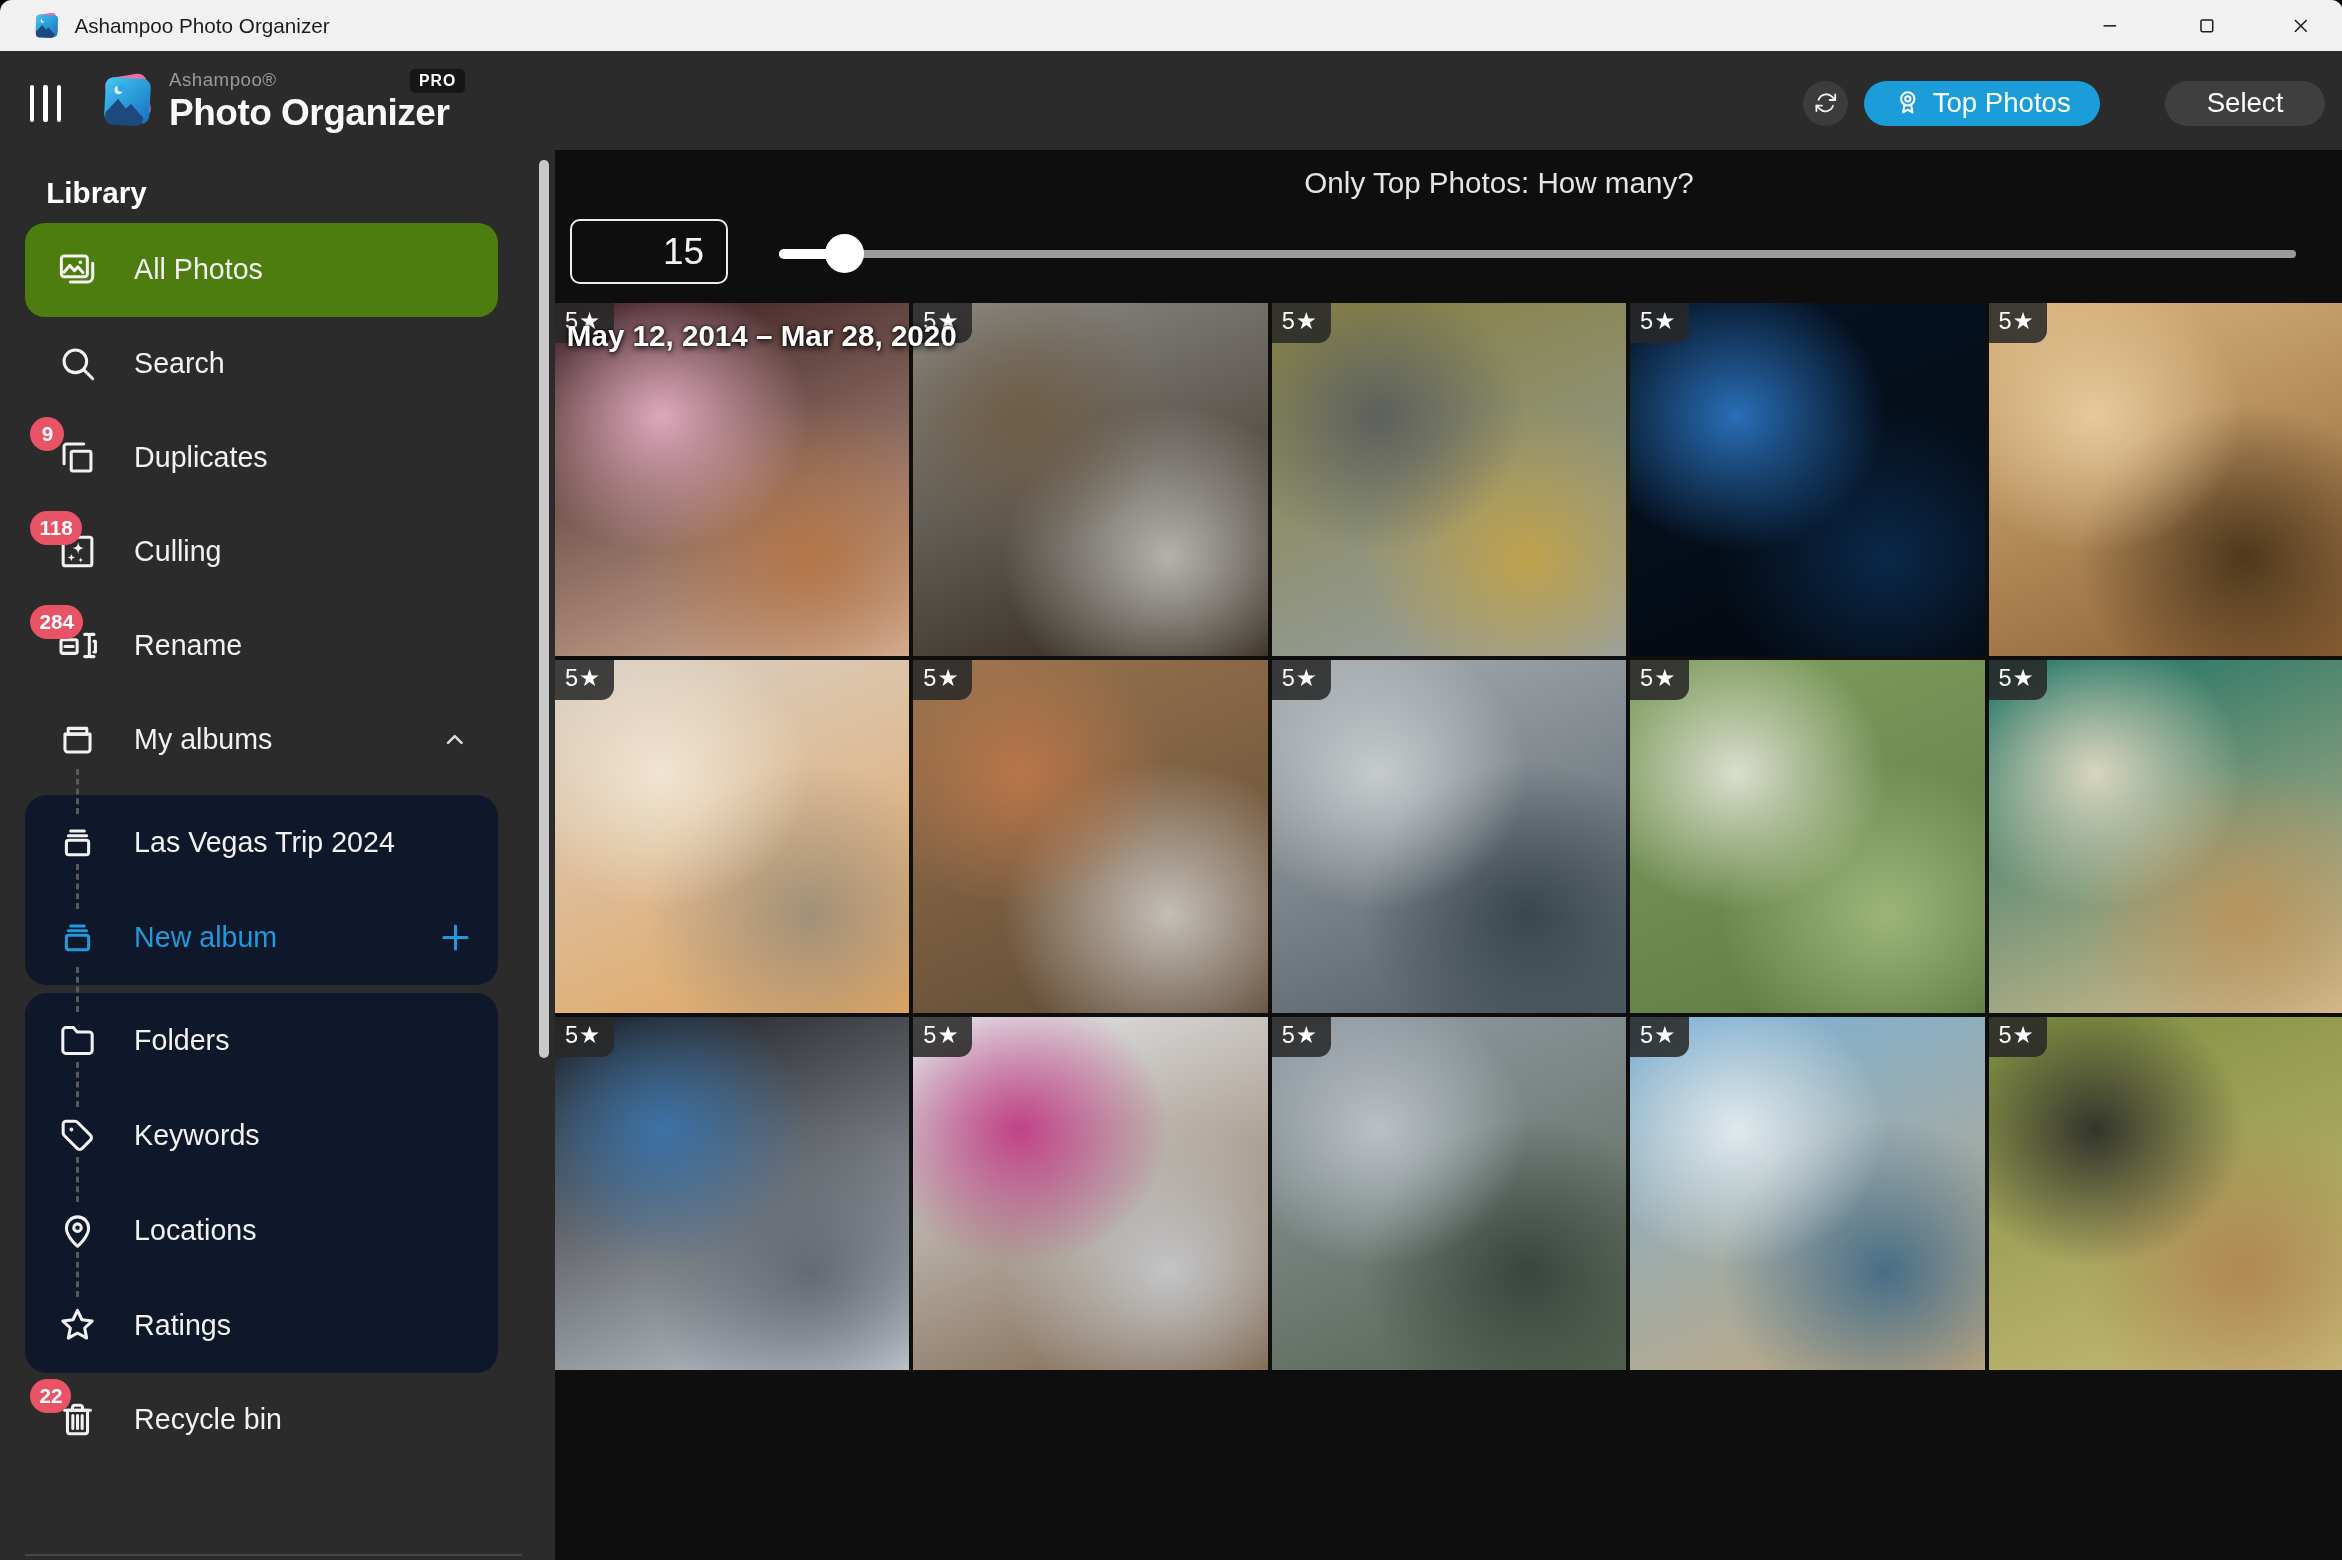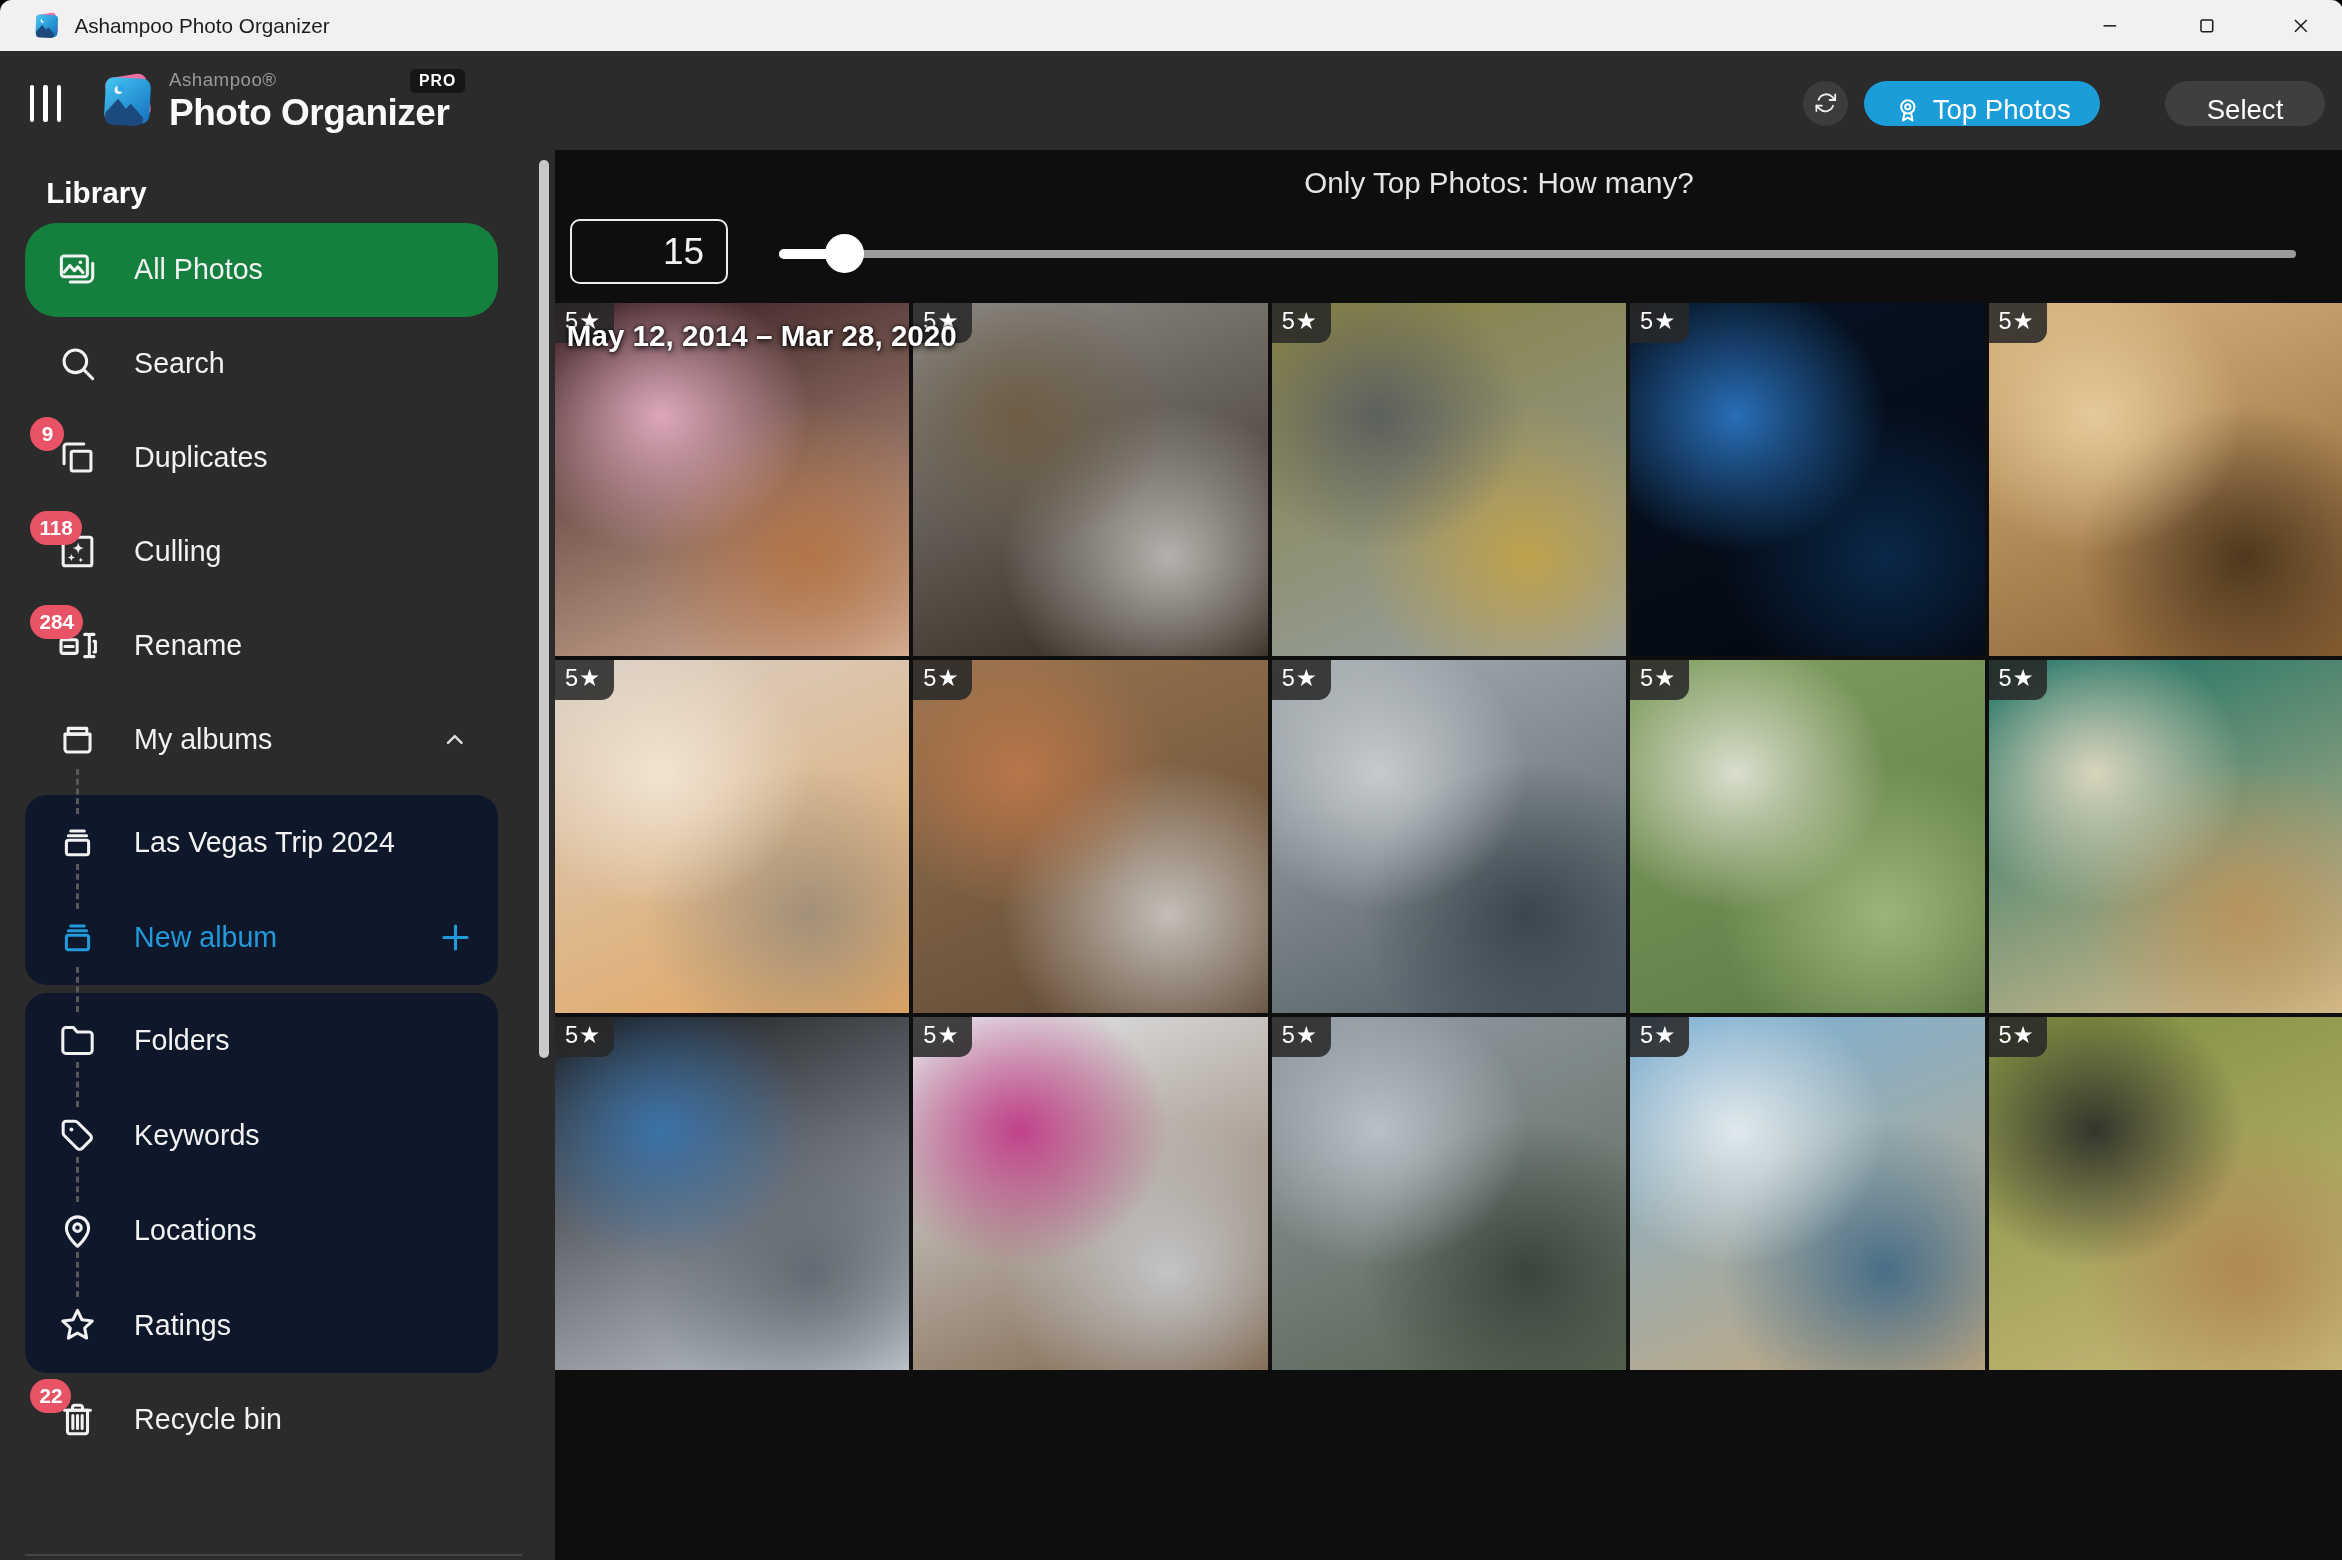--- a/index.html
+++ b/index.html
@@ -25,34 +25,34 @@
   .biglogo svg { width:100%; height:100%; }
   .brand { position:absolute; left:169px; top:17.7px; }
   .brand .company { font-size:18.7px; color:#9a9a9a; letter-spacing:0.5px; }
   .brand .product { font-size:37px; font-weight:bold; color:#fafafa; letter-spacing:-0.5px; margin-top:1px; }
   .brand .pro { position:absolute; top:0px; right:-15.8px; background:#161616; color:#fff;
     font-size:15.8px; font-weight:bold; padding:3px 8.9px; border-radius:4.9px; letter-spacing:1px; }
   .refresh-btn { position:absolute; left:1803px; top:29.6px; width:45px; height:45px; border-radius:50%;
     background:#3c3c3c; color:#f2f2f2; display:flex; align-items:center; justify-content:center; }
   .refresh-btn svg { width:25.6px; height:25.6px; }
   .pill { position:absolute; top:29.6px; height:45px; border-radius:22.7px; display:flex;
-    align-items:flex-end; justify-content:center; color:#fff; font-size:27.6px; }
+    align-items:center; justify-content:center; color:#fff; font-size:27.6px; }
   .pill.top-photos { left:1864px; width:236px; background:#1b9dd9; gap:9.9px; }
   .pill.top-photos svg { width:29.6px; height:29.6px; }
   .pill.select { left:2165px; width:160px; background:#3f3f3f; }
 
   
   .sidebar { position:absolute; left:0; top:150px; width:555px; height:1411px; background:#2b2b2b; }
   .sidebar-inner { position:absolute; left:24.6px; top:0; width:497px; }
   .lib-heading { margin:27.6px 0 15.8px 21.7px; font-size:29.6px; font-weight:bold; color:#fff; height:29.6px; line-height:29.6px; }
   .srow { position:relative; width:473px; height:94px; display:flex; align-items:center; padding-left:31.5px; cursor:default; }
   .srow .sicon { width:43px; height:43px; color:#f2f2f2; flex:0 0 43px; display:flex; }
   .srow .sicon svg { width:100%; height:100%; }
   .srow .slabel { margin-left:35px; font-size:28.6px; color:#f2f2f2; white-space:nowrap; }
-  .srow.selected { background:#15803d; border-radius:32px; }
+  .srow.selected { background:#4d7c0f; border-radius:20px; }
   .srow .chev { position:absolute; right:27.6px; width:29.6px; height:29.6px; color:#dcdcdc; }
   .srow .chev svg { width:100%; height:100%; stroke-width:2; }
   .srow .trail-plus { position:absolute; right:23.6px; width:37px; height:37px; color:#2299db; }
   .srow .trail-plus svg { width:100%; height:100%; stroke-width:2; }
   .srow .slabel.accent { color:#2299db; }
   .srow .sicon.accent { color:#2299db; }
   .count-badge { position:absolute; left:5.9px; top:5.9px; z-index:2; background:#e85366; color:#fff;
     font-size:20.7px; font-weight:bold; min-width:34px; height:34px; border-radius:17.7px;
     padding:0 8.9px; display:flex; align-items:center; justify-content:center; }
   .sgroup { position:relative; width:473px; background:#0f172a; border-radius:21.7px; margin-top:7.9px; margin-bottom:0; }

